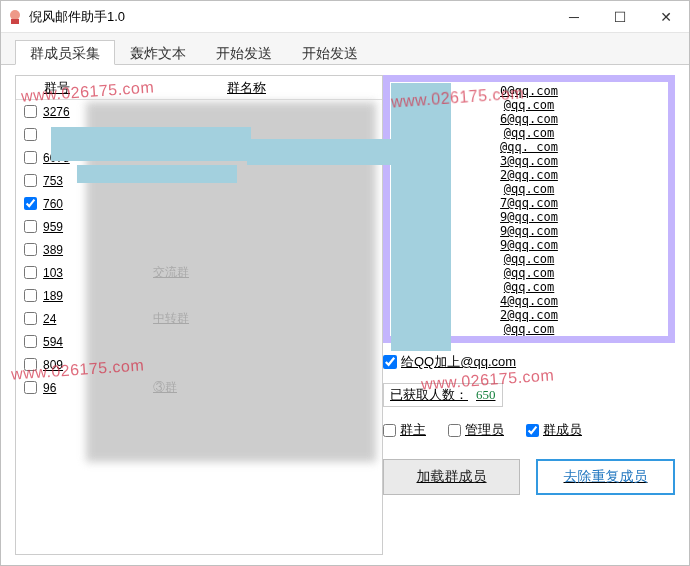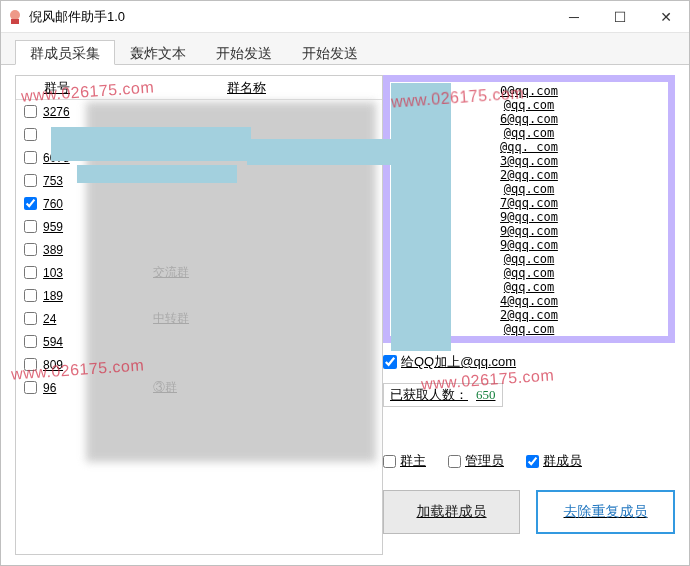--- a/index.html
+++ b/index.html
@@ -133,29 +133,29 @@
     display: flex;
     align-items: center;
   }
   .count-num { color: #15803d; margin-left: 8px; font-family: SimSun; }
   .role-row {
     margin-top: 14px;
     display: flex;
     gap: 22px;
     font-size: 13px;
   }
-  .role-row label { display: flex; align-items: center; gap: 4px; margin-top: 31px; }
+  .role-row label { display: flex; align-items: center; gap: 4px; }
   .btn-row {
     margin-top: 20px;
     display: flex;
     gap: 16px;
   }
   .btn {
     flex: 1;
-    height: 44px;
+    height: 36px;
     border: 1px solid #bbb;
     background: #eaeaea;
     font-size: 14px;
     display: flex;
     align-items: center;
     justify-content: center;
     color: #222;
   }
   .btn.accent {
     background: #fff;

